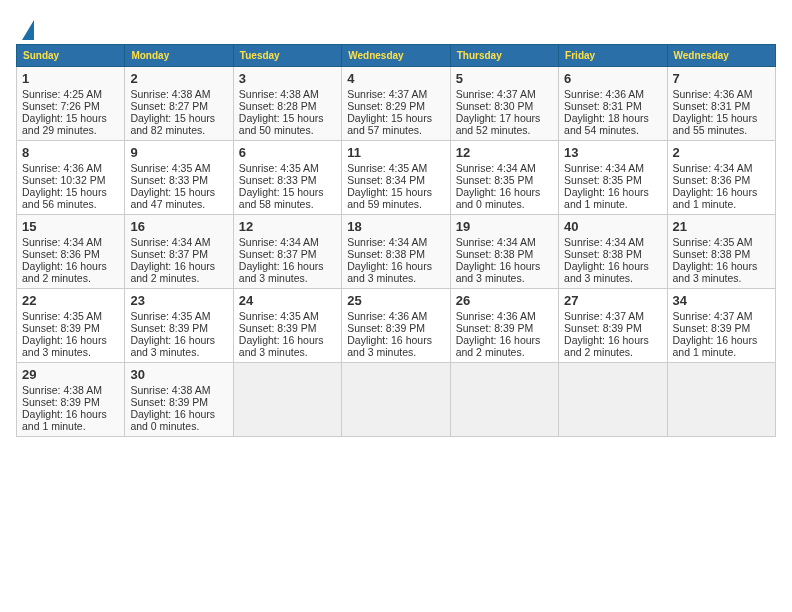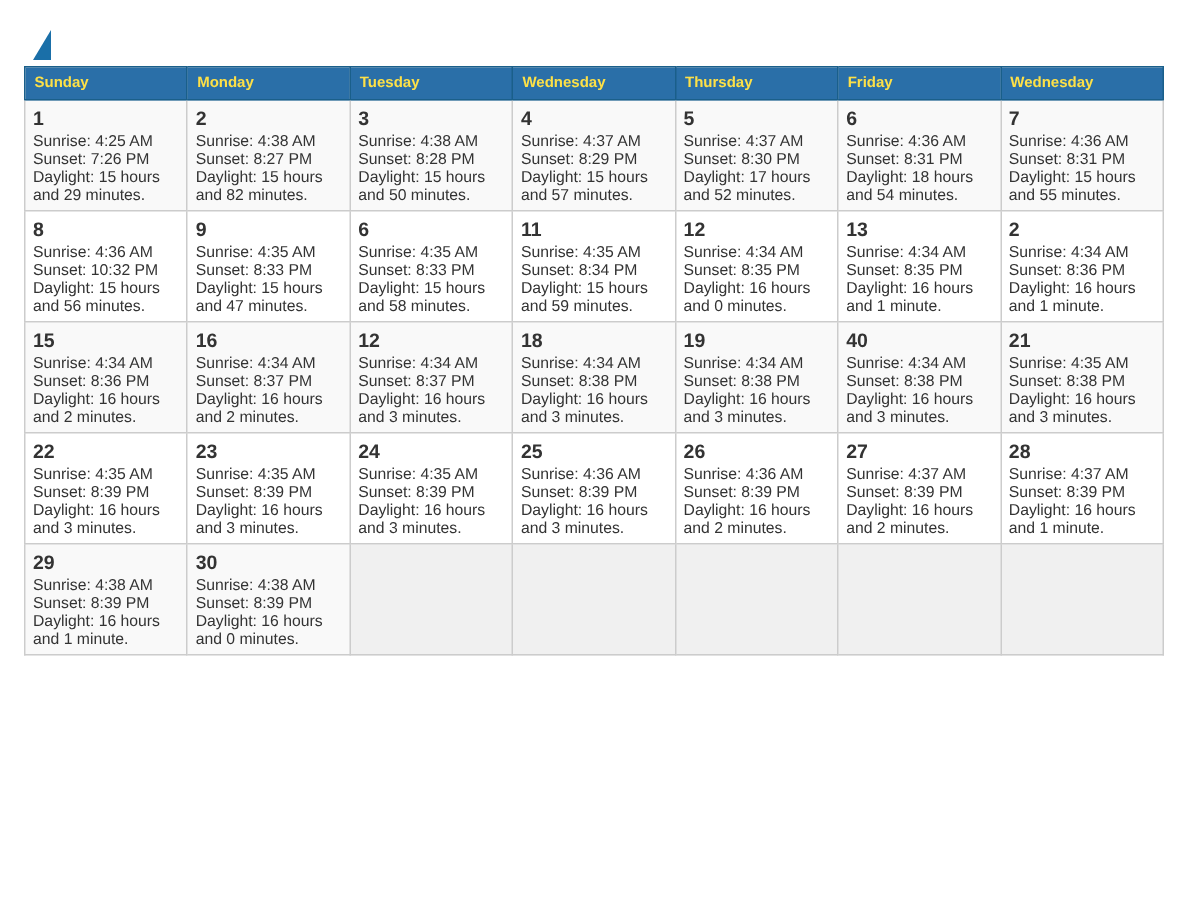--- a/index.html
+++ b/index.html
@@ -155,21 +155,21 @@
           <td><span class="day-num">40</span><span>Sunrise: 4:34 AM</span><br><span>Sunset: 8:38 PM</span><br><span>Daylight: 16 hours and 3 minutes.</span><br></td>
           <td><span class="day-num">21</span><span>Sunrise: 4:35 AM</span><br><span>Sunset: 8:38 PM</span><br><span>Daylight: 16 hours and 3 minutes.</span><br></td>
         </tr>
         <tr>
           <td><span class="day-num">22</span><span>Sunrise: 4:35 AM</span><br><span>Sunset: 8:39 PM</span><br><span>Daylight: 16 hours and 3 minutes.</span><br></td>
           <td><span class="day-num">23</span><span>Sunrise: 4:35 AM</span><br><span>Sunset: 8:39 PM</span><br><span>Daylight: 16 hours and 3 minutes.</span><br></td>
           <td><span class="day-num">24</span><span>Sunrise: 4:35 AM</span><br><span>Sunset: 8:39 PM</span><br><span>Daylight: 16 hours and 3 minutes.</span><br></td>
           <td><span class="day-num">25</span><span>Sunrise: 4:36 AM</span><br><span>Sunset: 8:39 PM</span><br><span>Daylight: 16 hours and 3 minutes.</span><br></td>
           <td><span class="day-num">26</span><span>Sunrise: 4:36 AM</span><br><span>Sunset: 8:39 PM</span><br><span>Daylight: 16 hours and 2 minutes.</span><br></td>
           <td><span class="day-num">27</span><span>Sunrise: 4:37 AM</span><br><span>Sunset: 8:39 PM</span><br><span>Daylight: 16 hours and 2 minutes.</span><br></td>
-          <td><span class="day-num">28</span><span>Sunrise: 4:37 AM</span><br><span>Sunset: 8:39 PM</span><br><span>Daylight: 16 hours and 1 minute.</span><br></td>
+          <td><span class="day-num">34</span><span>Sunrise: 4:37 AM</span><br><span>Sunset: 8:39 PM</span><br><span>Daylight: 16 hours and 1 minute.</span><br></td>
         </tr>
         <tr>
           <td><span class="day-num">29</span><span>Sunrise: 4:38 AM</span><br><span>Sunset: 8:39 PM</span><br><span>Daylight: 16 hours and 1 minute.</span><br></td>
           <td><span class="day-num">30</span><span>Sunrise: 4:38 AM</span><br><span>Sunset: 8:39 PM</span><br><span>Daylight: 16 hours and 0 minutes.</span><br></td>
           <td class="empty"></td>
           <td class="empty"></td>
           <td class="empty"></td>
           <td class="empty"></td>
           <td class="empty"></td>
         </tr>

